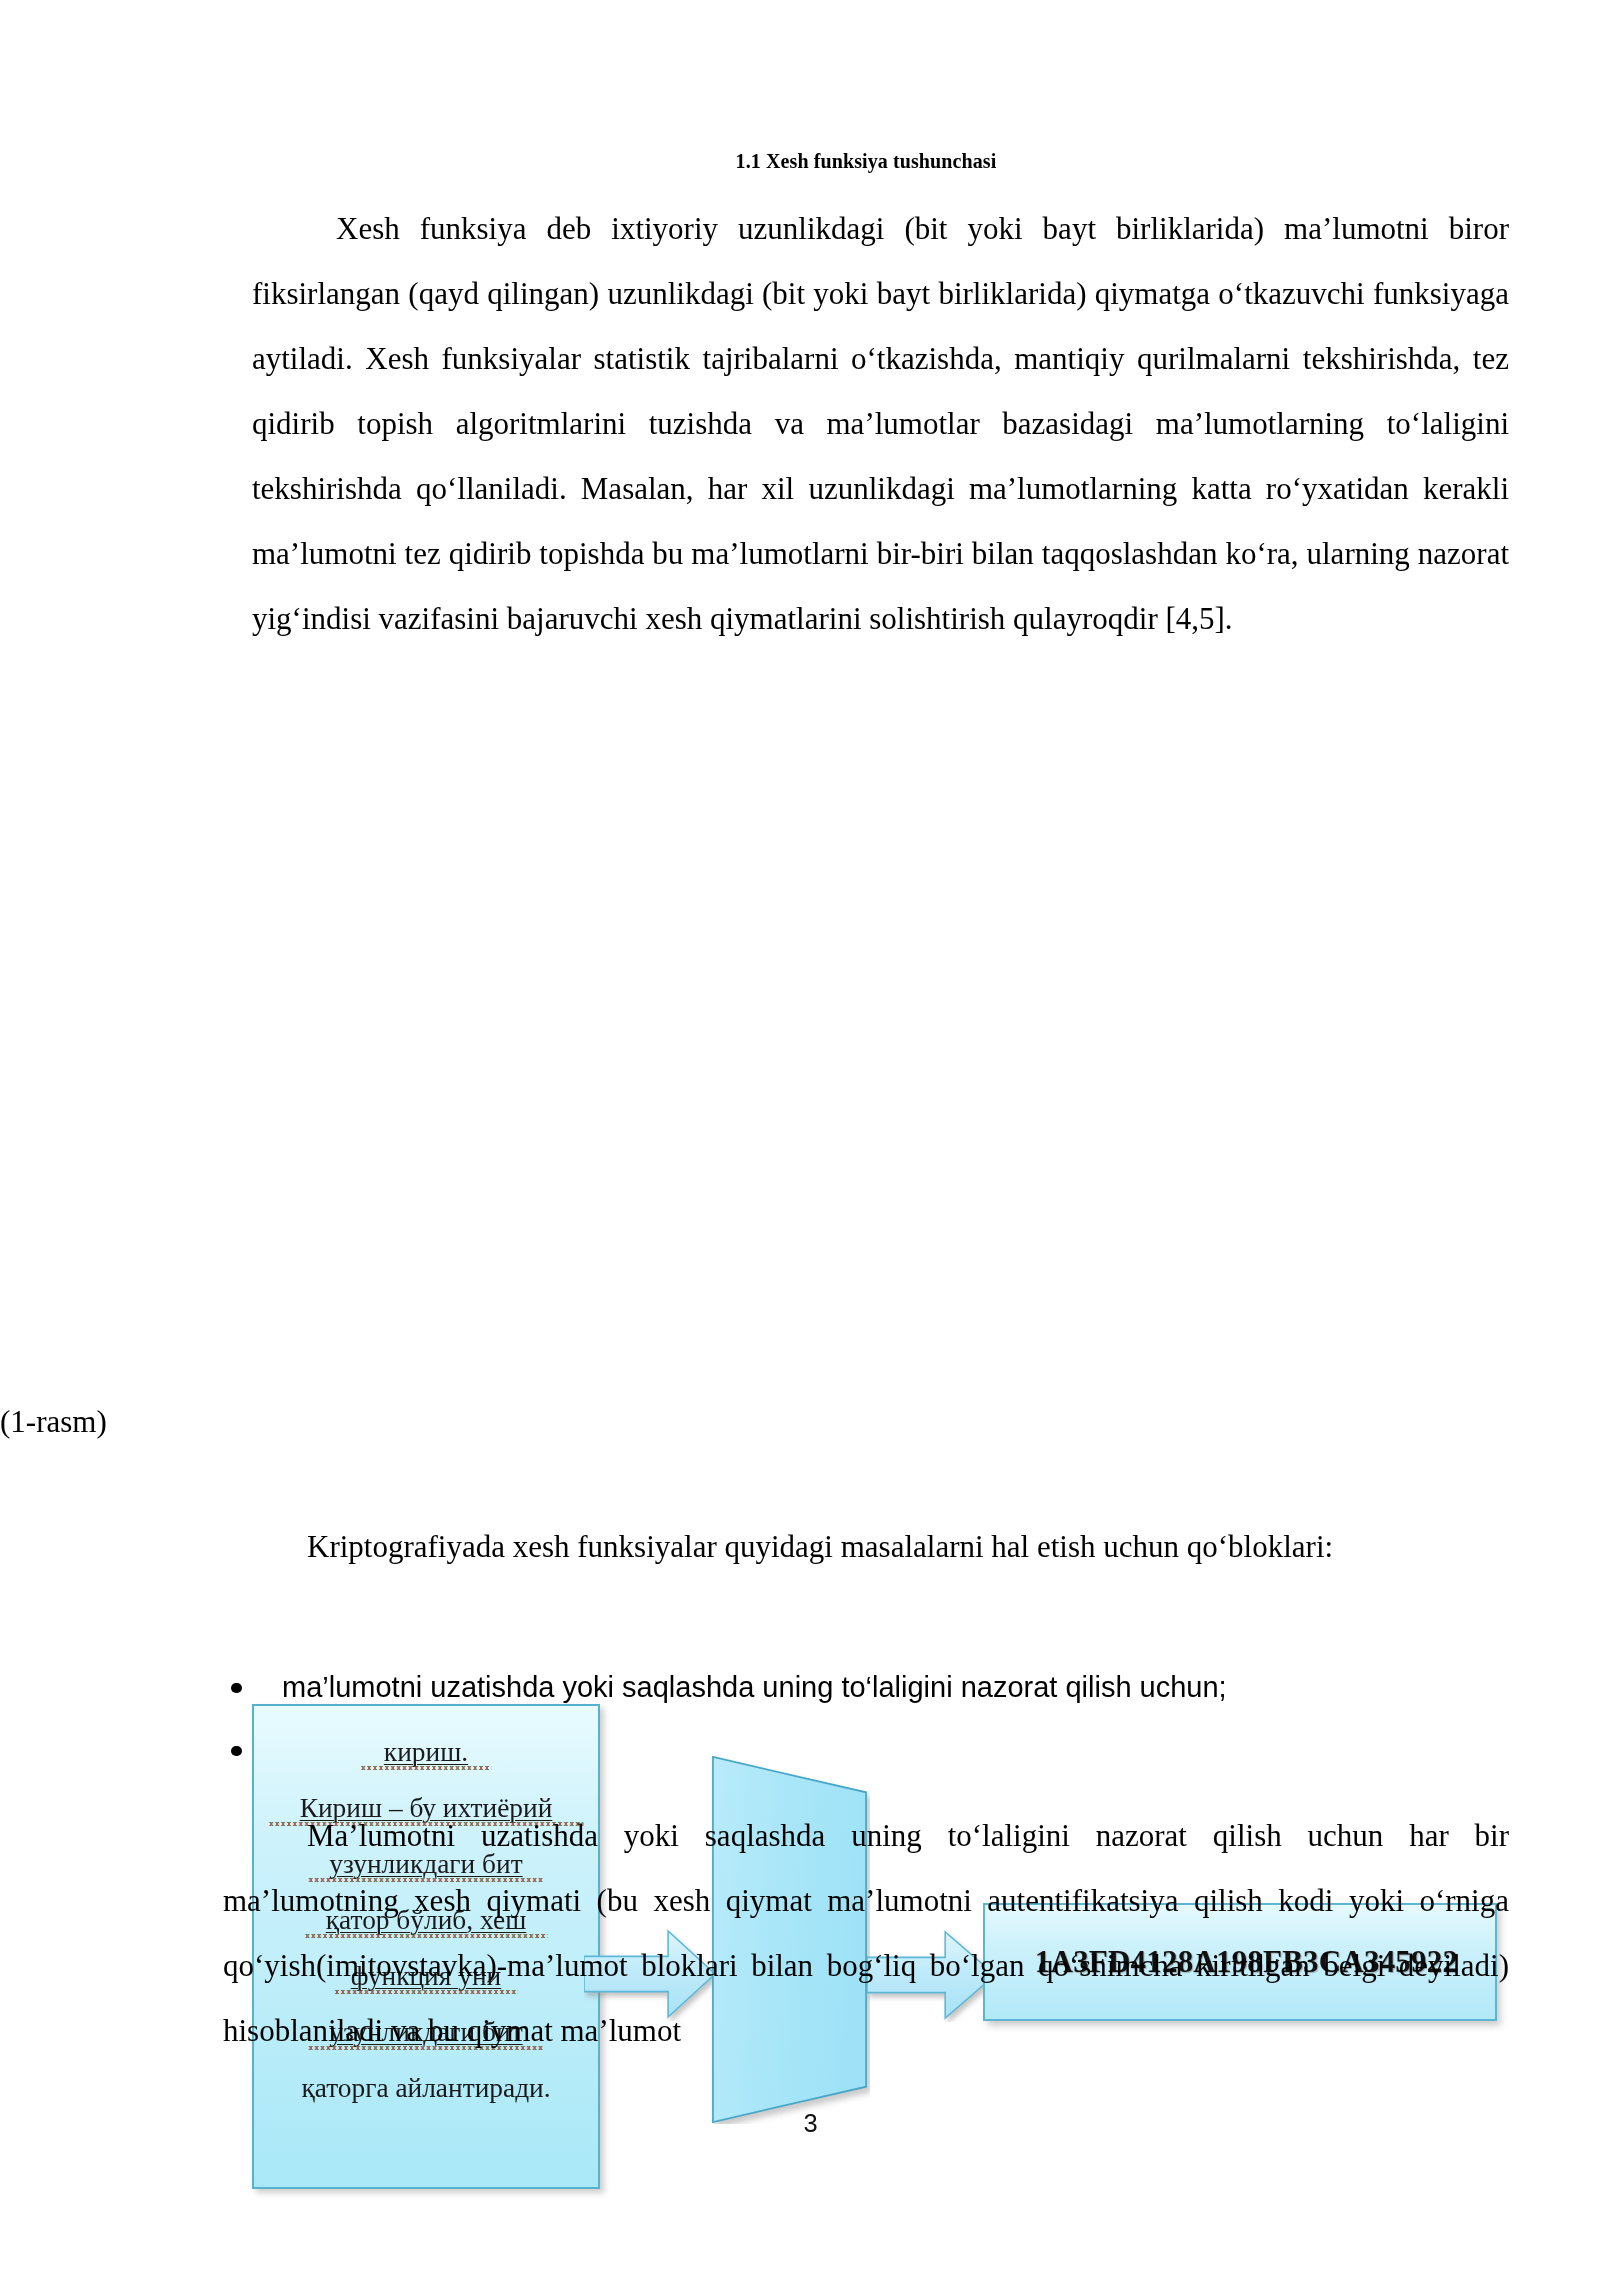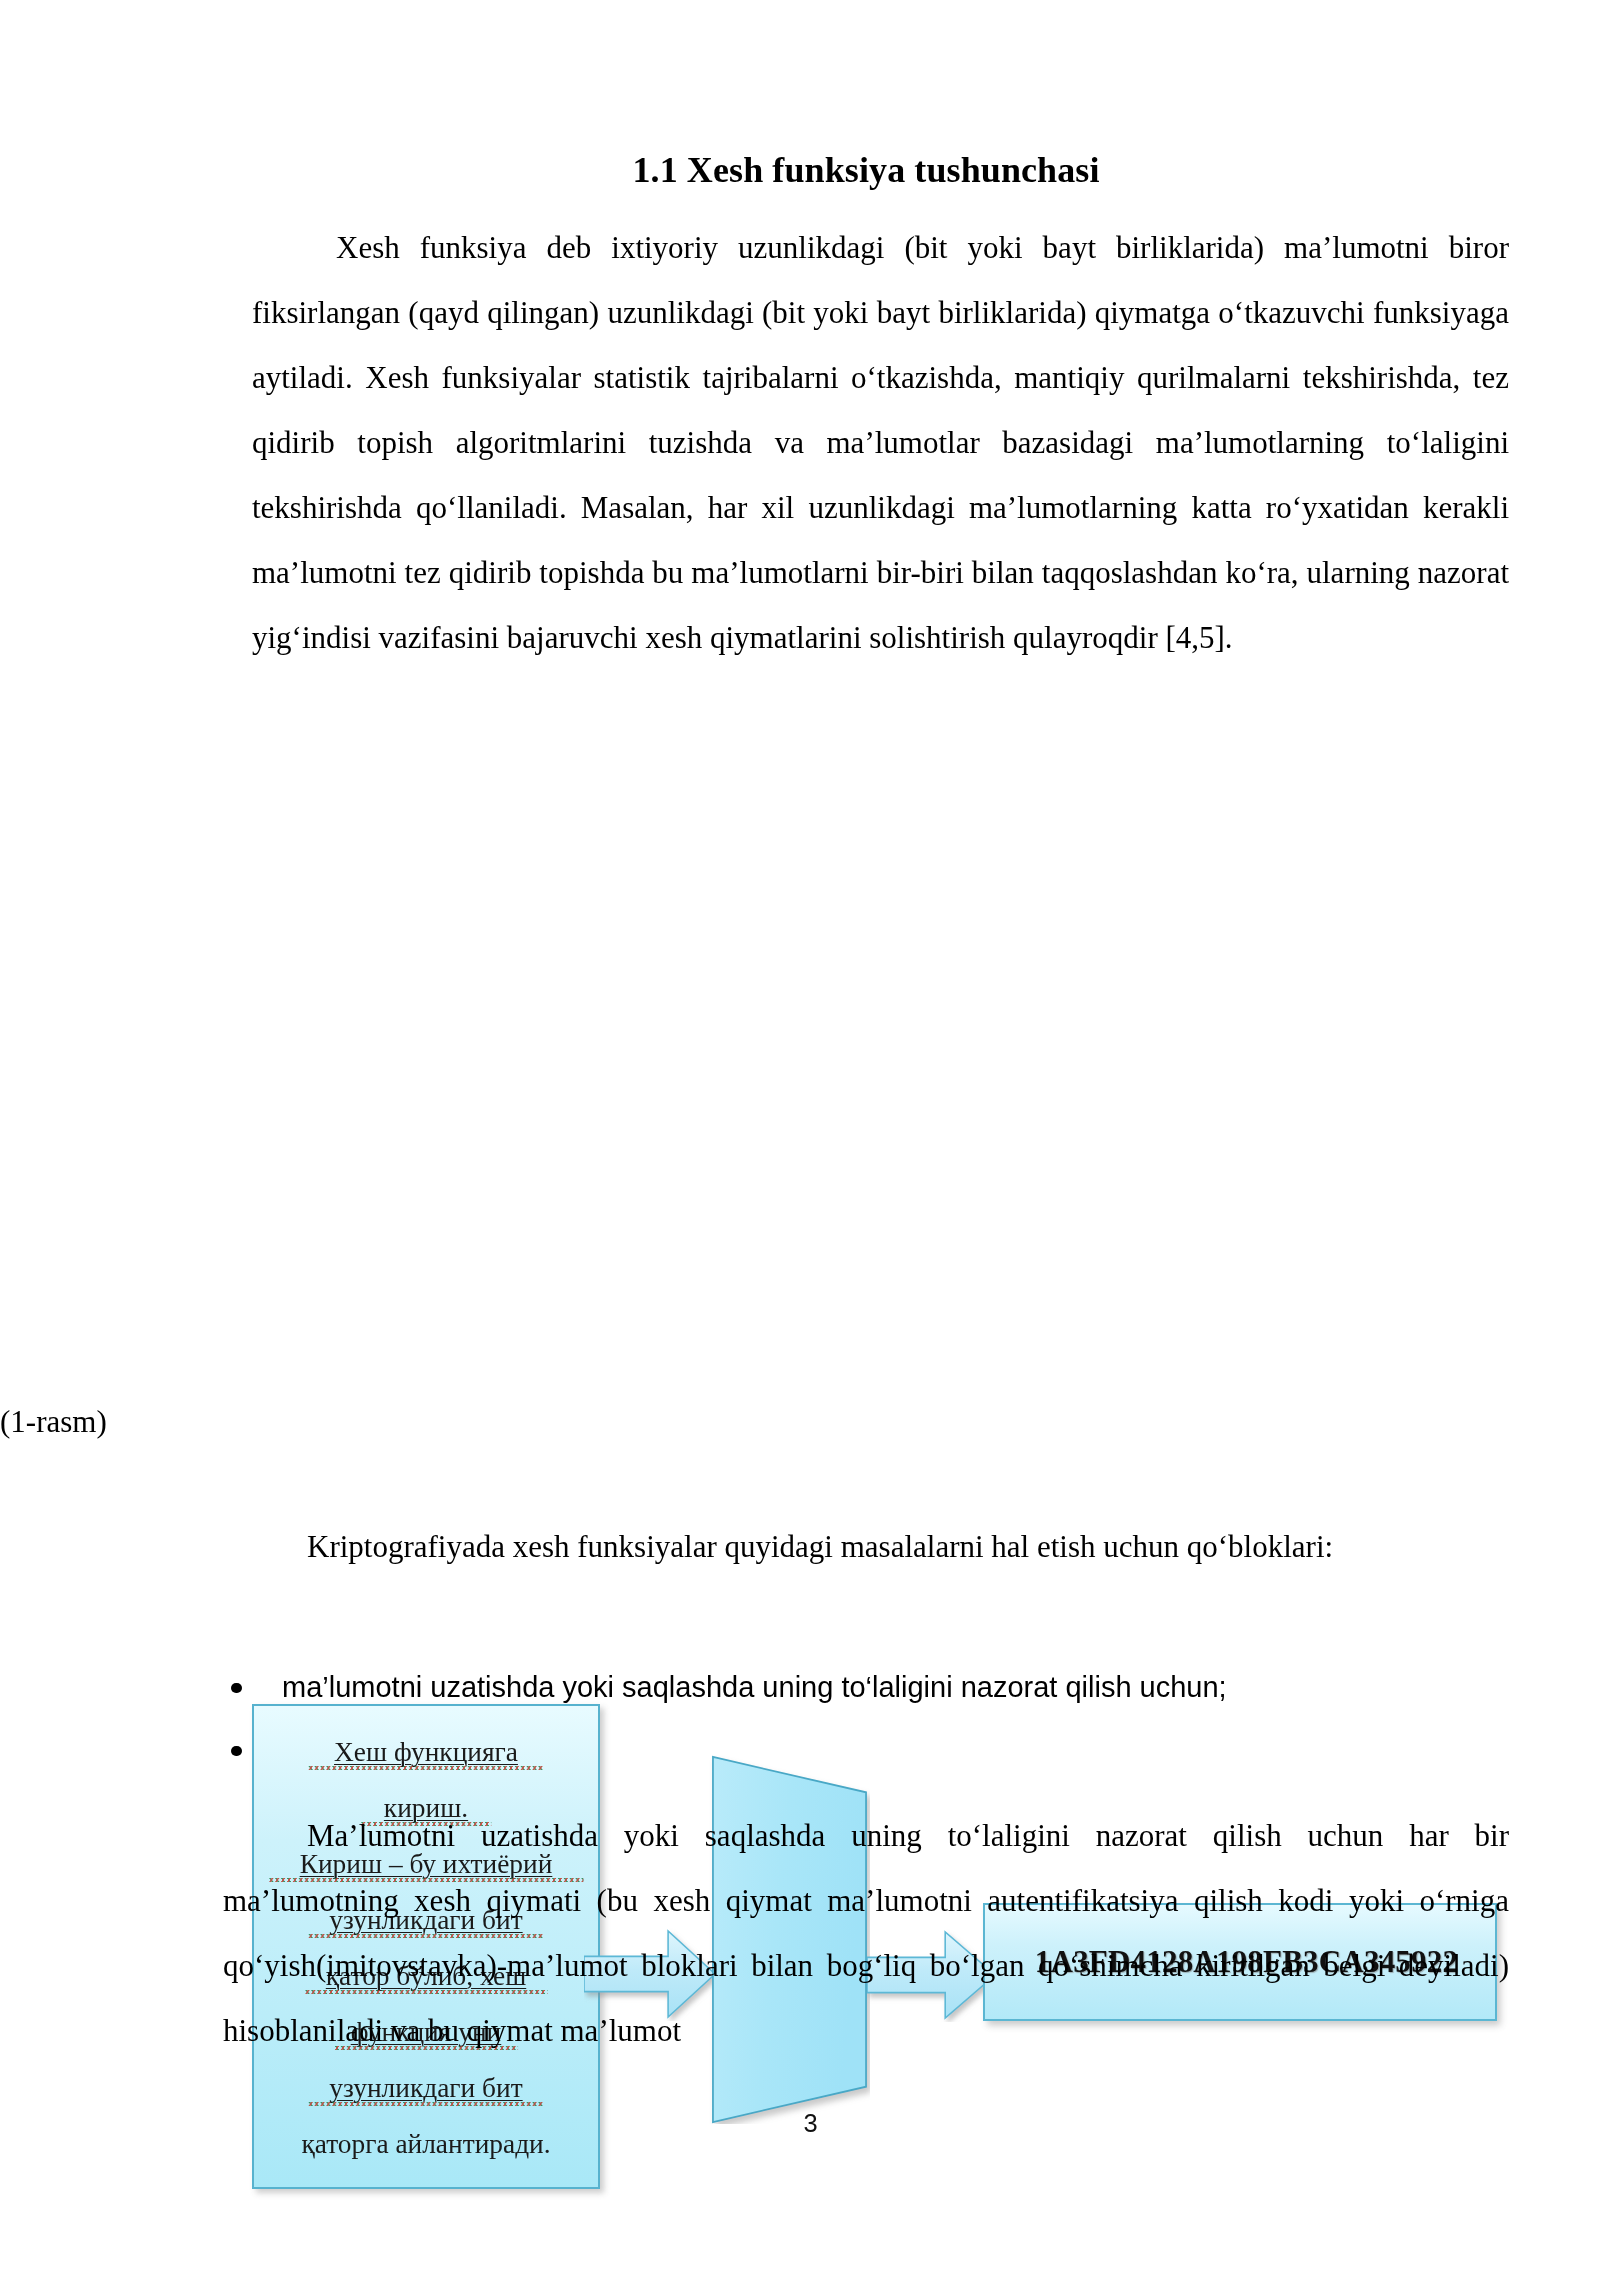--- a/index.html
+++ b/index.html
@@ -26,21 +26,21 @@
   .col {
     position: absolute;
     left: 223px;
     top: 0;
     width: 1286px;
   }
 
   .doc-title {
     text-align: center;
     font-weight: bold;
-    font-size: 36px;
+    font-size: 20px;
     line-height: 1.2;
     margin-top: 149px;
     letter-spacing: 0.1px;
   }
 
   p.body {
     font-size: 31px;
     line-height: 65px;
     text-align: justify;
     text-justify: inter-word;
@@ -206,21 +206,20 @@
 <div class="page">
 
   <div class="col">
     <div class="doc-title">1.1 Xesh funksiya tushunchasi</div>
     <p class="body first">Xesh funksiya deb ixtiyoriy uzunlikdagi (bit yoki bayt birliklarida) ma’lumotni biror fiksirlangan (qayd qilingan) uzunlikdagi (bit yoki bayt birliklarida) qiymatga o‘tkazuvchi funksiyaga aytiladi. Xesh funksiyalar statistik tajribalarni o‘tkazishda, mantiqiy qurilmalarni tekshirishda, tez qidirib topish algoritmlarini tuzishda va ma’lumotlar bazasidagi ma’lumotlarning to‘laligini tekshirishda qo‘llaniladi. Masalan, har xil uzunlikdagi ma’lumotlarning katta ro‘yxatidan kerakli ma’lumotni tez qidirib topishda bu ma’lumotlarni bir-biri bilan taqqoslashdan ko‘ra, ularning nazorat yig‘indisi vazifasini bajaruvchi xesh qiymatlarini solishtirish qulayroqdir [4,5].</p>
   </div>
 
   <div class="figure-wrap">
 
     <div class="fig-inputbox">
-      <span class="line u sq" style="--sqw:72%">Хеш функцияга</span>
       <span class="line u sq" style="--sqw:40%">кириш.</span>
       <span class="line u sq" style="--sqw:96%">Кириш – бу ихтиёрий</span>
       <span class="line u sq" style="--sqw:72%">узунликдаги бит</span>
       <span class="line u sq" style="--sqw:74%">қатор бўлиб, хеш</span>
       <span class="line u sq" style="--sqw:56%">функция уни</span>
       <span class="line u sq" style="--sqw:72%">узунликдаги бит</span>
       <span class="line">қаторга айлантиради.</span>
     </div>
 
     <svg class="fig-arrow1" viewBox="0 0 136 96">

